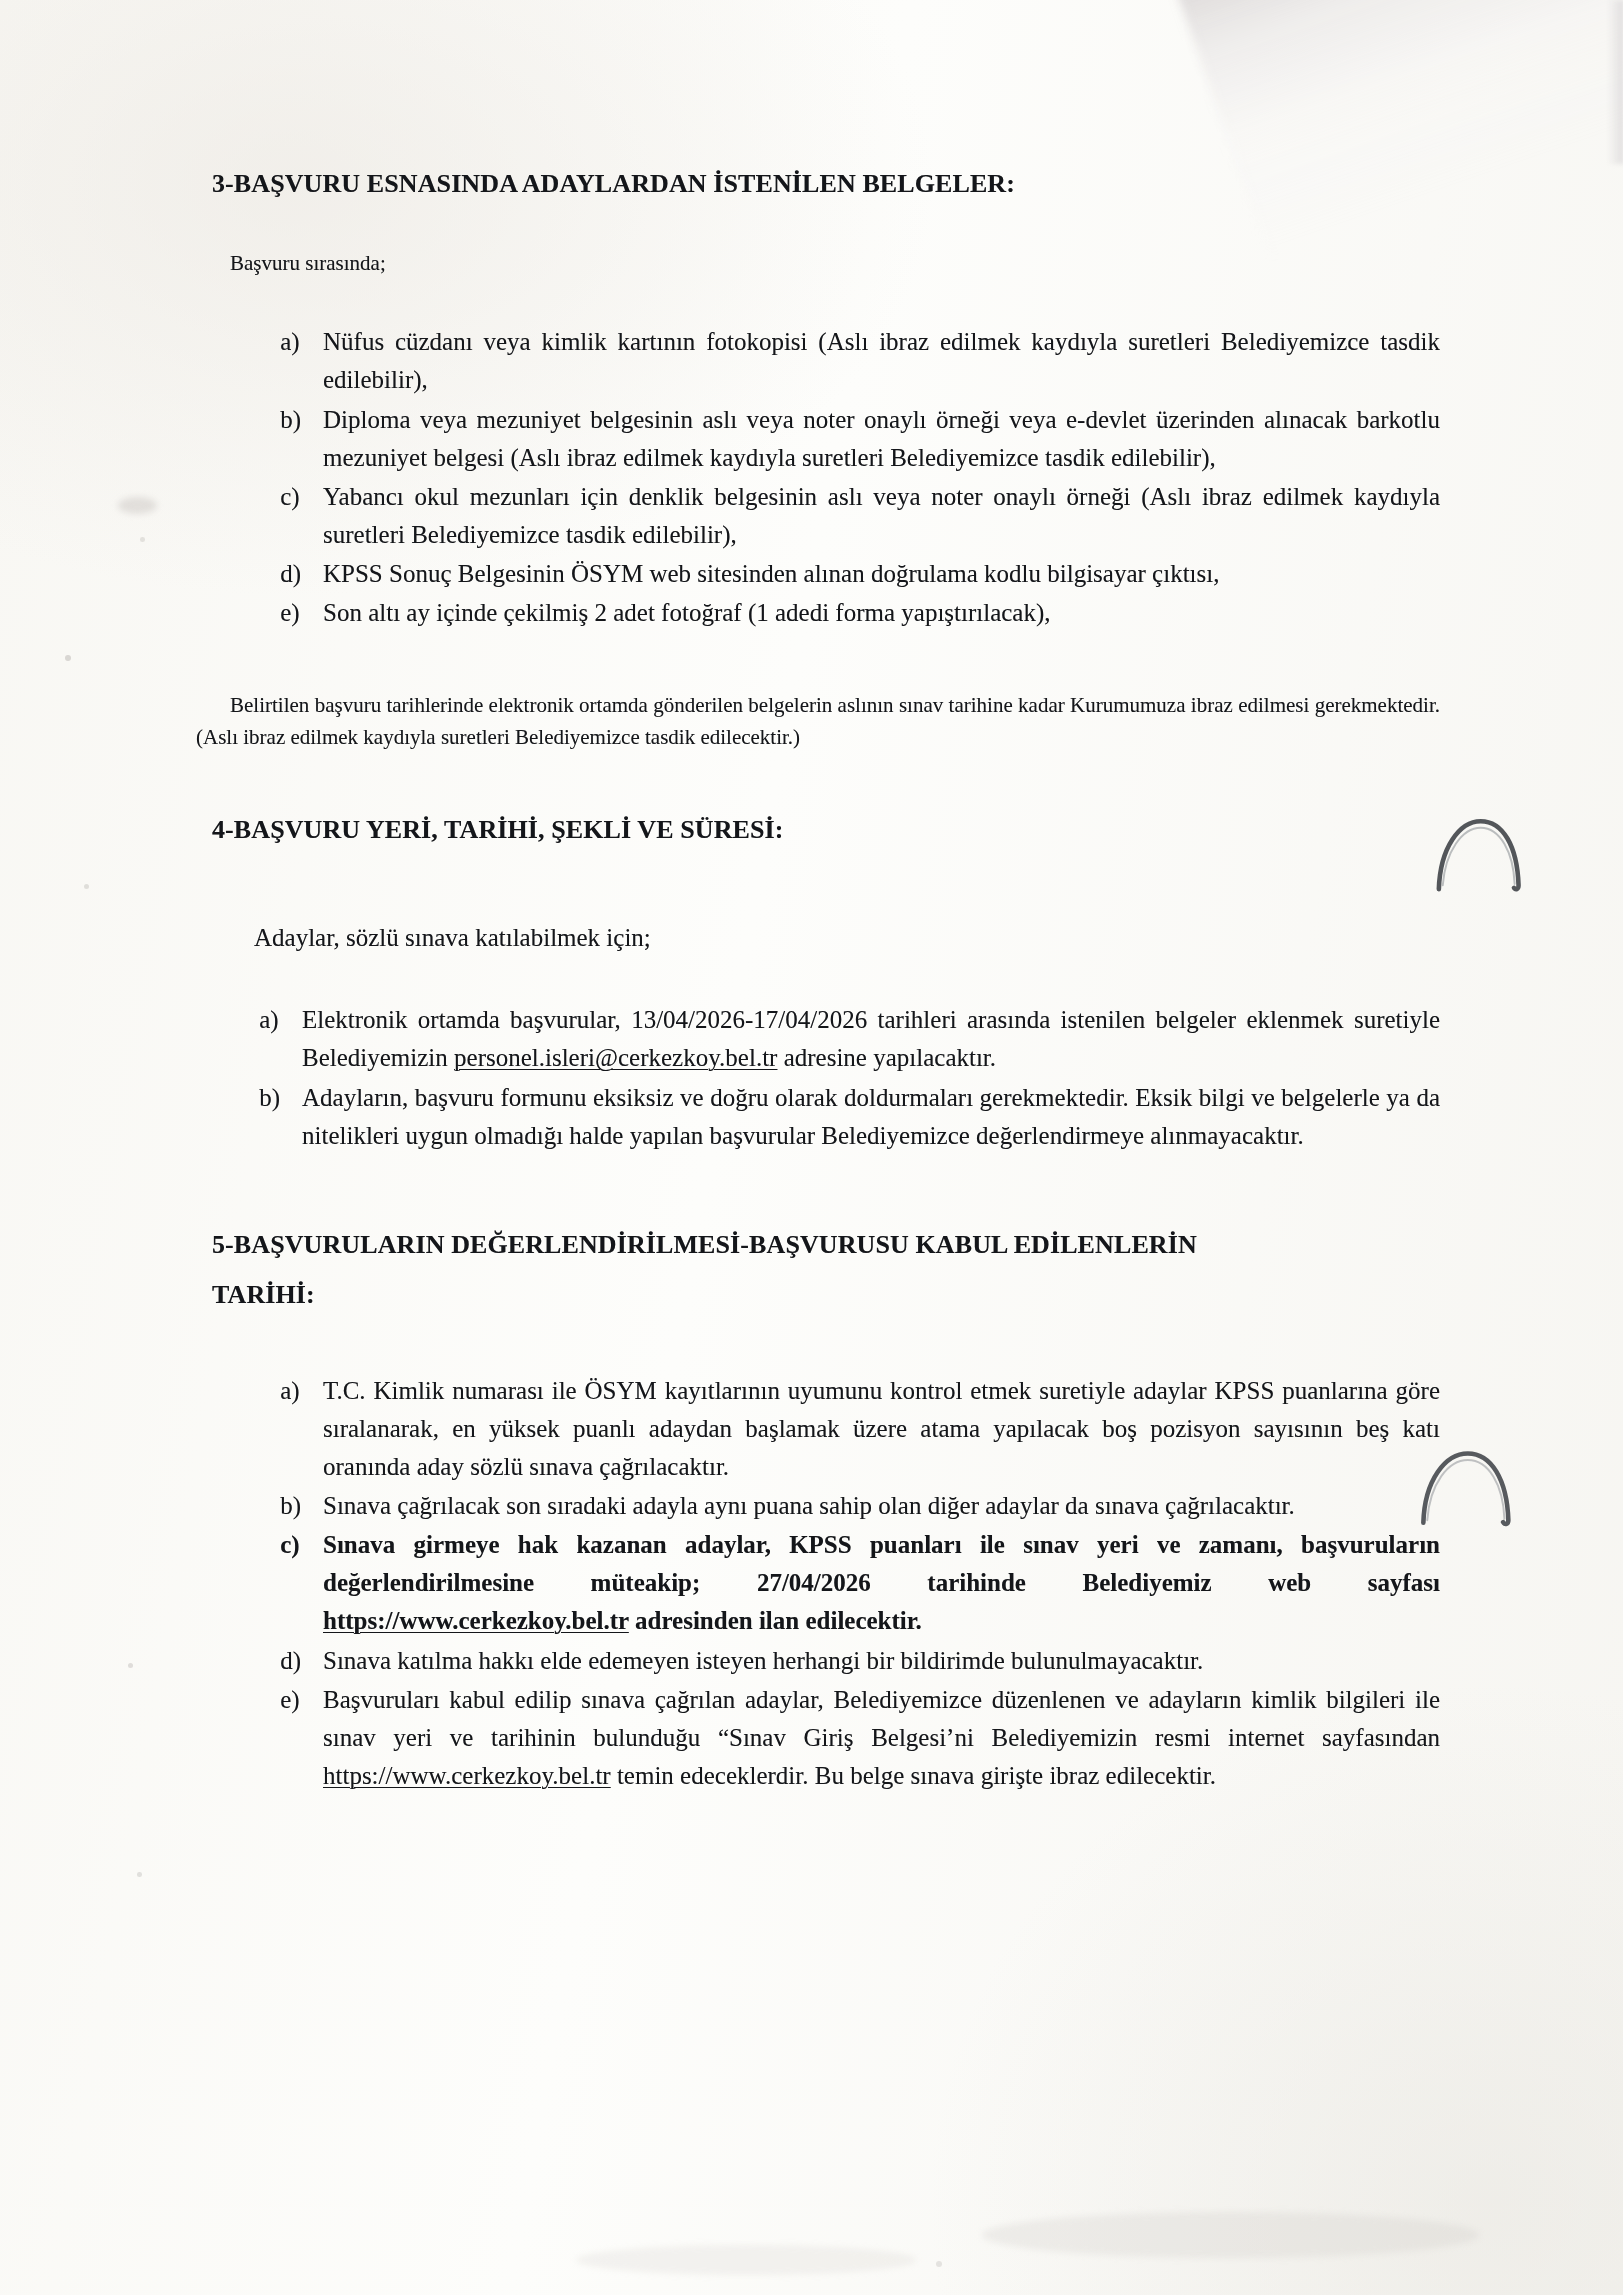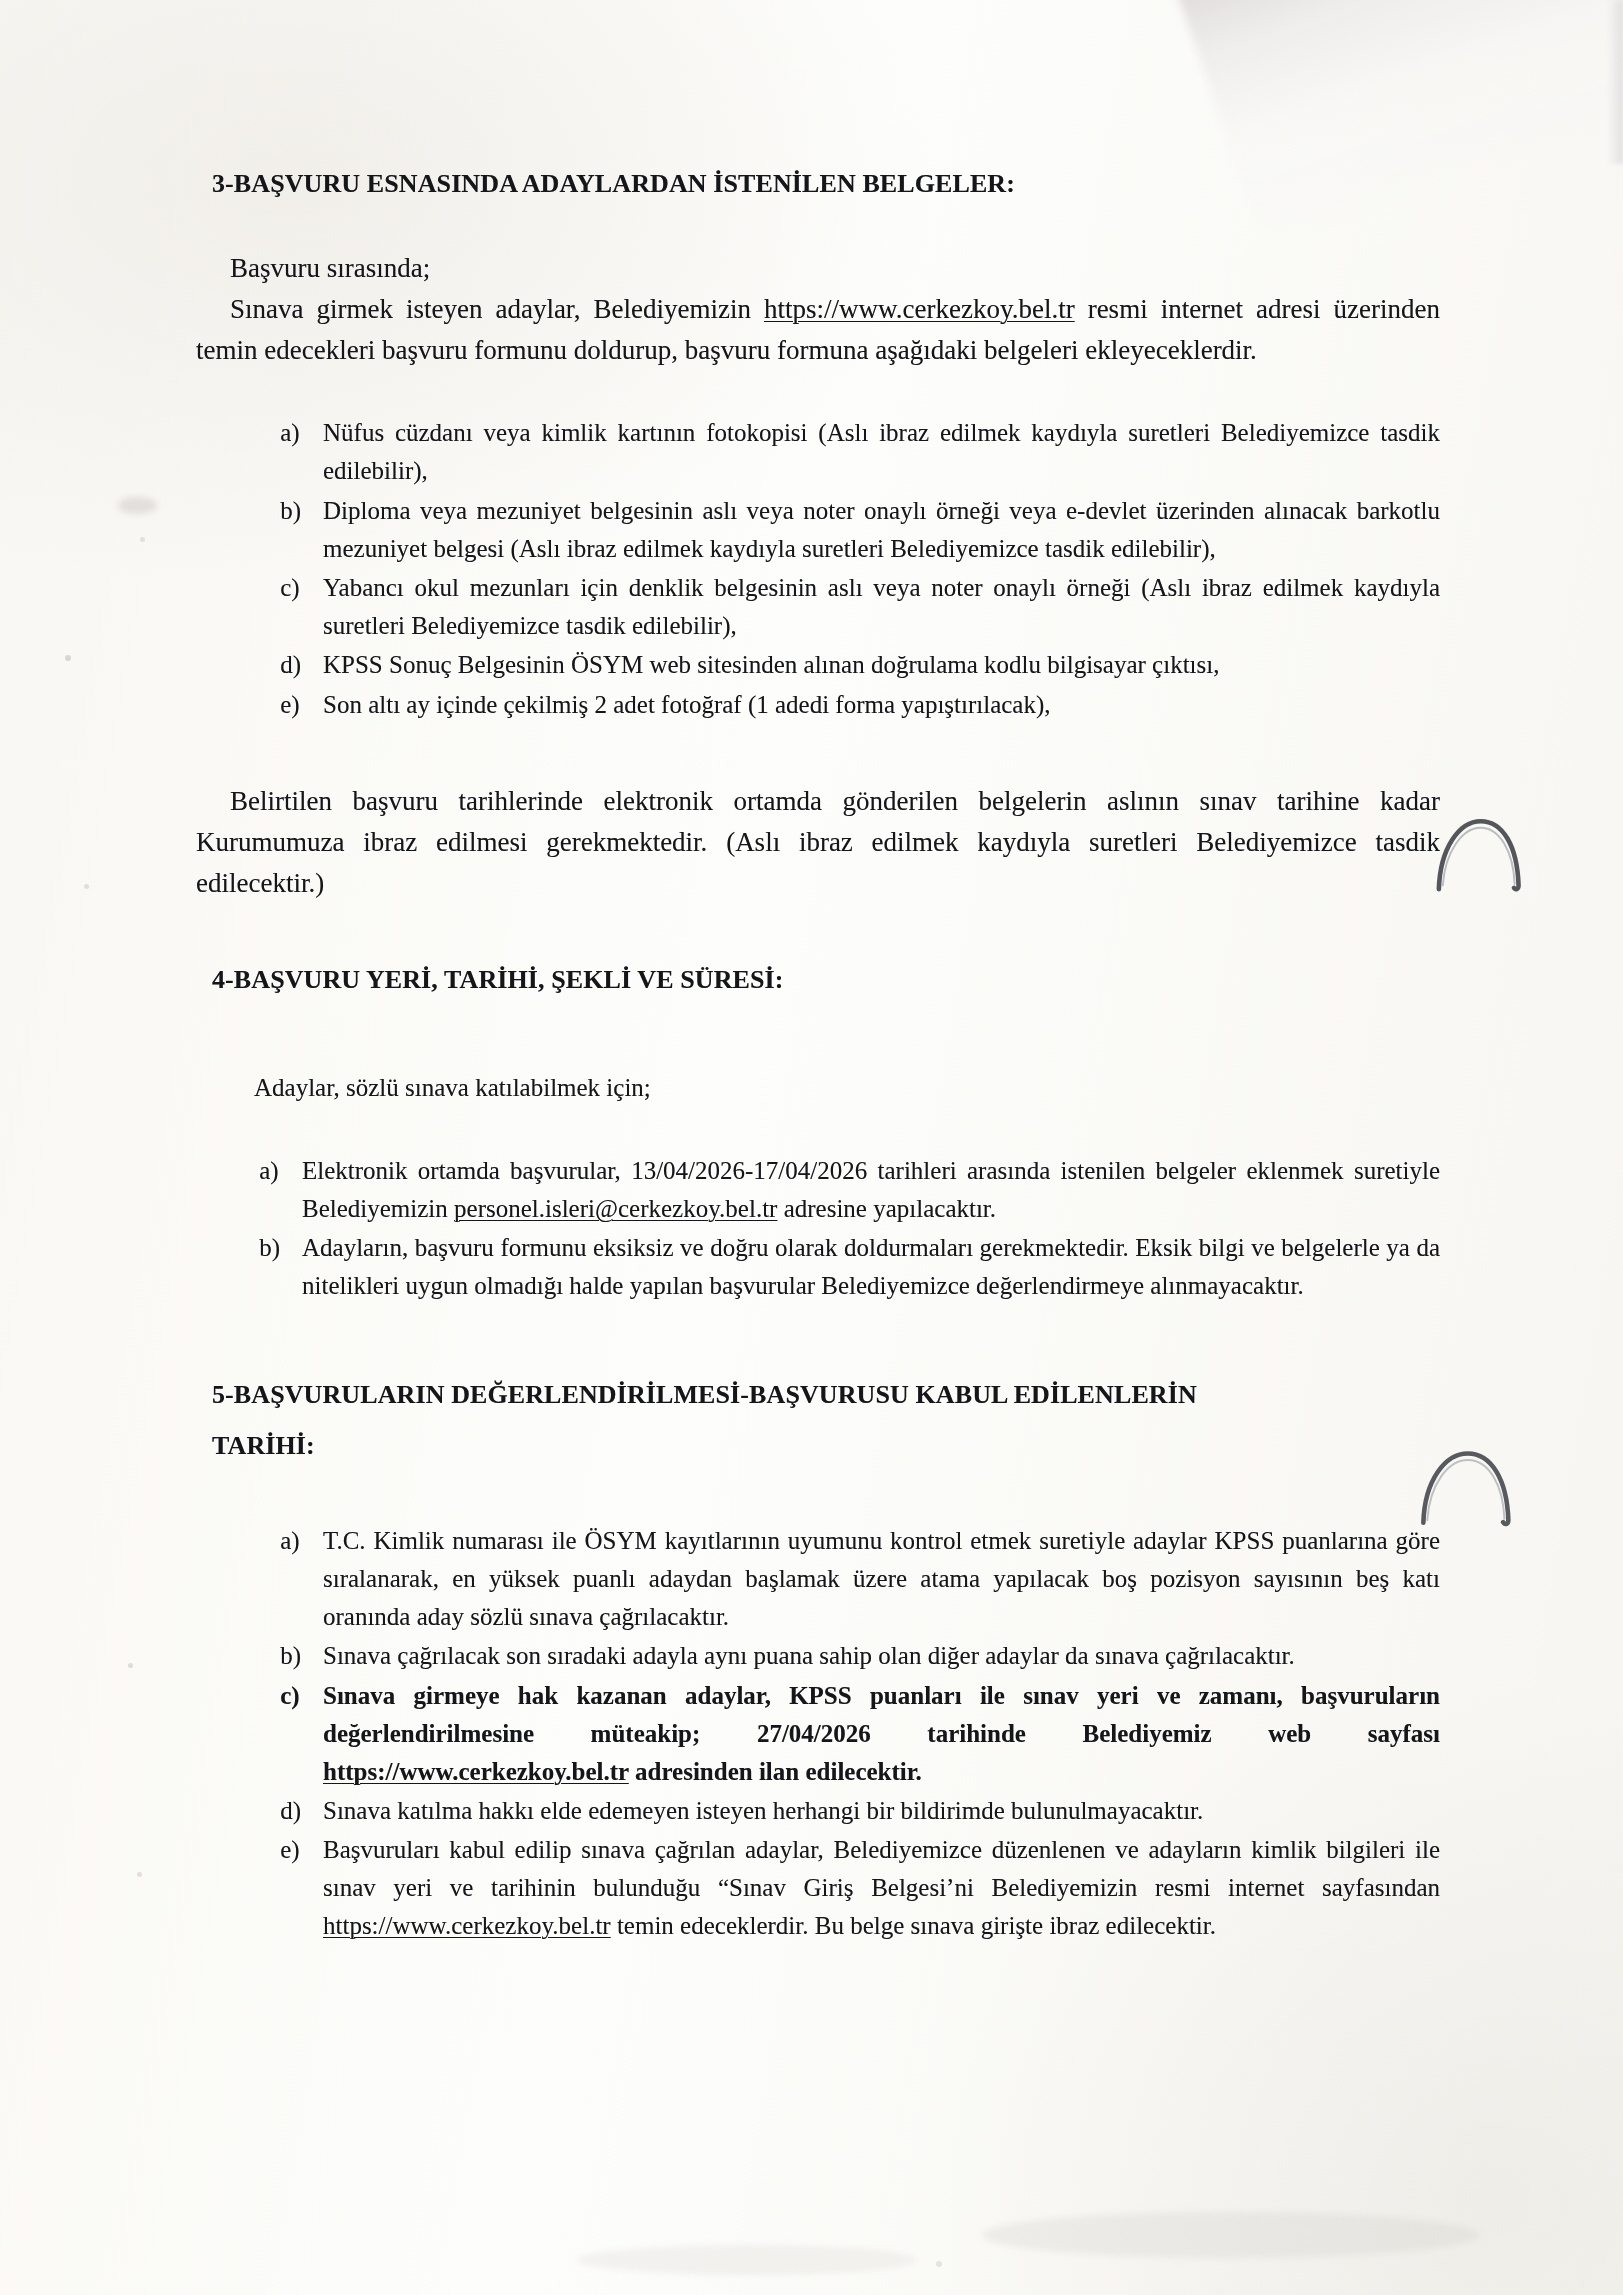--- a/index.html
+++ b/index.html
@@ -78,21 +78,21 @@
     width: 1244px;
   }
   h2.section-title {
     font-size: 26px;
     font-weight: bold;
     letter-spacing: 0.1px;
     margin: 16px;
     line-height: 1.32;
   }
   .para {
-    font-size: 27px;
+    font-size: 21px;
     line-height: 1.52;
     text-align: justify;
     text-justify: inter-word;
     margin: 0;
   }
   .para.indent { text-indent: 34px; }
   .spacer-sm { height: 19.6px; }
   .spacer-md { height: 31px; }
   .spacer-lg { height: 43px; }
   .spacer-xl { height: 56px; }
@@ -174,21 +174,20 @@
   </div>
 
   <div class="body">
 
     <h2 class="section-title">3-BAŞVURU ESNASINDA ADAYLARDAN İSTENİLEN BELGELER:</h2>
 
     <div class="spacer-md"></div>
 
     <p class="para indent">Başvuru sırasında;</p>
 
-    <p class="para indent"><span>Sınava girmek isteyen adaylar, Belediyemizin </span><a class="link" href="#">https://www.cerkezkoy.bel.tr</a><span> resmi internet adresi üzerinden temin edecekleri başvuru formunu doldurup, başvuru formuna aşağıdaki belgeleri ekleyeceklerdir.</span></p>
 
     <div class="spacer-lg"></div>
 
     <ol class="alpha sec3">
       <li>
         <span class="marker">a)</span>
         <span class="content">Nüfus cüzdanı veya kimlik kartının fotokopisi (Aslı ibraz edilmek kaydıyla suretleri Belediyemizce tasdik edilebilir),</span>
       </li>
       <li>
         <span class="marker">b)</span>

